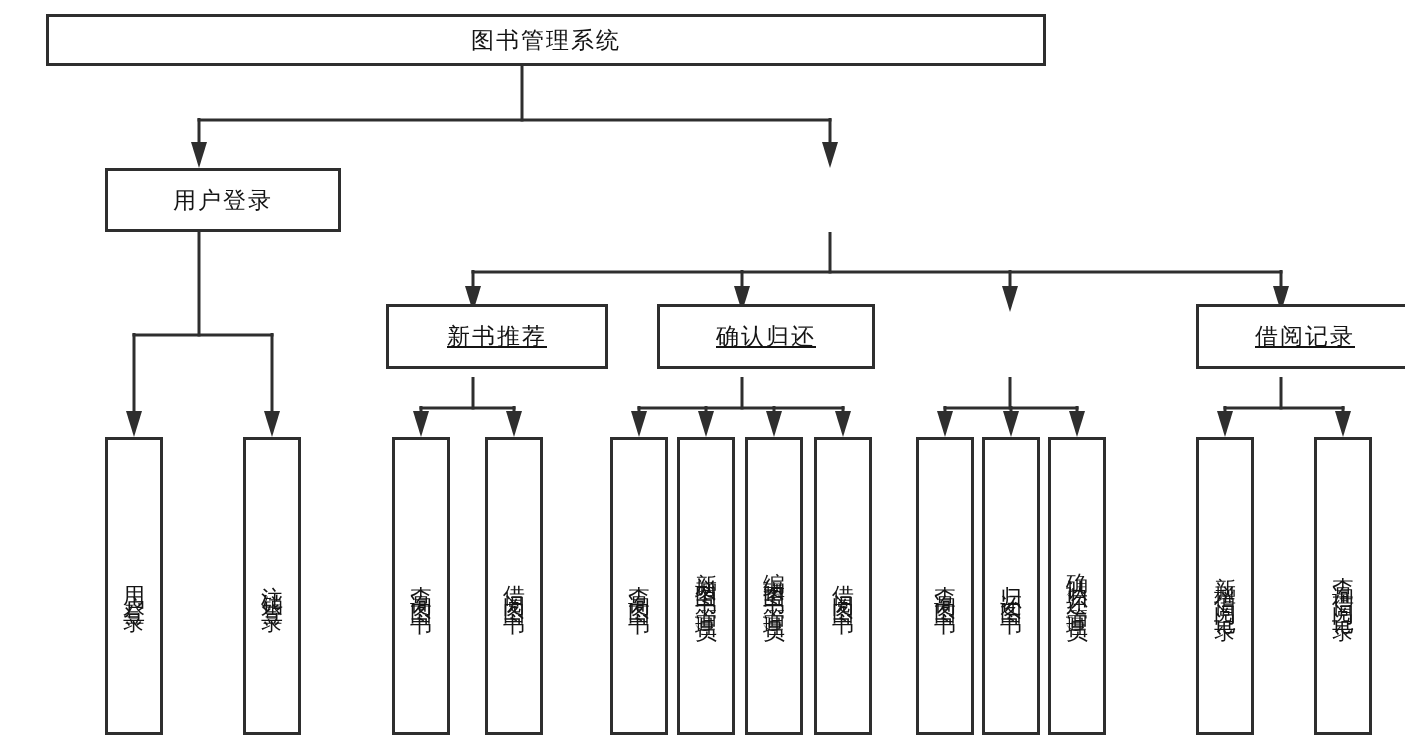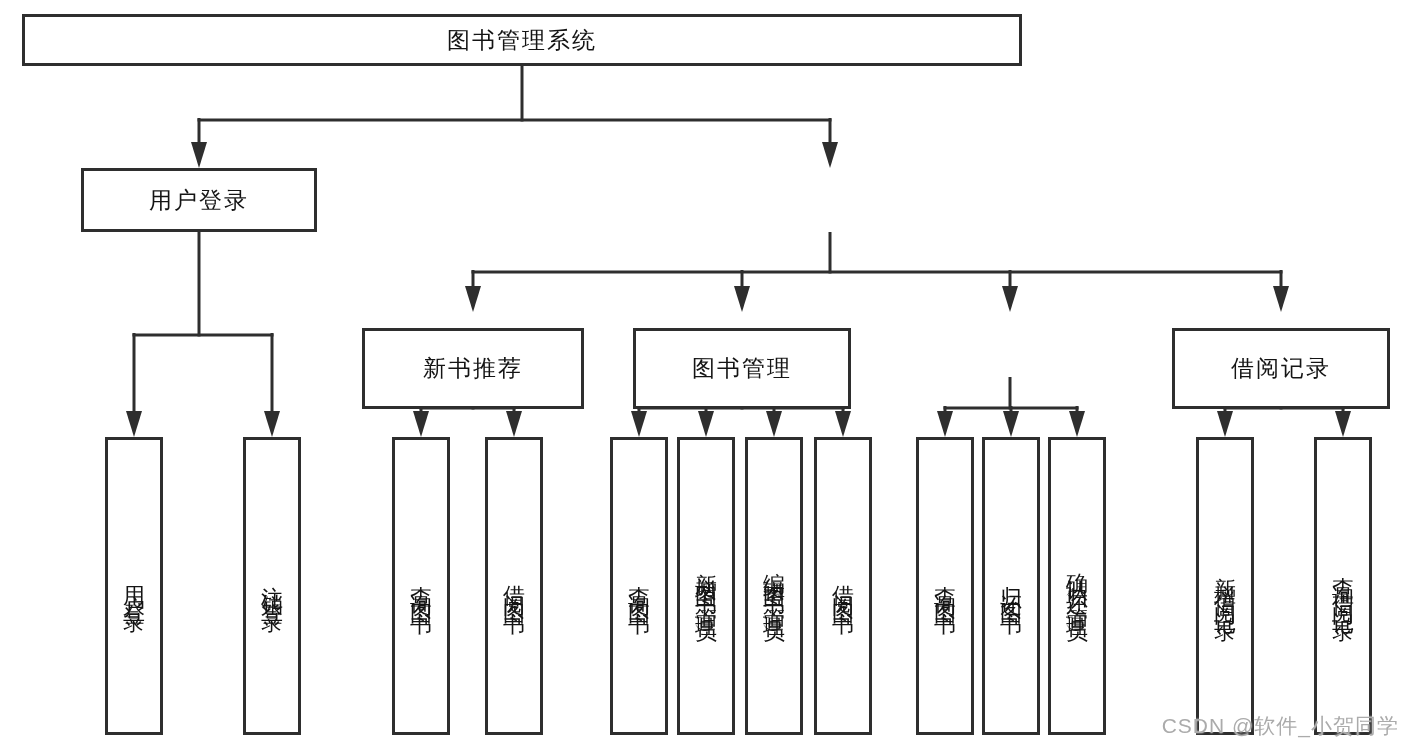--- a/index.html
+++ b/index.html
@@ -13,25 +13,25 @@
   #connectors{position:absolute;left:0;top:0;z-index:1;}
   .node{
     position:absolute;
     box-sizing:border-box;
     background:#ffffff;
     border:3px solid #2e2e2e;
     display:flex;align-items:center;justify-content:center;
     color:#141414;
     z-index:2;
   }
-  .hbox{font-size:23px;letter-spacing:2px;font-weight:500;}
+  .hbox{font-size:23px;letter-spacing:2px;font-weight:500;margin-left:24px;}
   .root{left:22px;top:14px;width:1000px;height:52px;}
   .lvl2,.lvl3{height:64px;}
   .lvl2{top:168px;}
-  .lvl3{top:328px;height:81px;}
+  .lvl3{top:304px;height:65px;text-decoration:underline;}
   .leaf{top:437px;width:58px;height:298px;}
   .vtext{
     writing-mode:vertical-rl;
     text-orientation:mixed;
     font-size:22px;
     line-height:1.1;
     letter-spacing:9px;
     font-weight:500;
     white-space:nowrap;
   }
@@ -137,21 +137,21 @@
   </div>
 
   <div class="node hbox lvl2" style="left:81px;width:236px;">
     <span>用户登录</span>
   </div>
 
   <div class="node hbox lvl3" style="left:362px;width:222px;">
     <span>新书推荐</span>
   </div>
   <div class="node hbox lvl3" style="left:633px;width:218px;">
-    <span>图书管理</span>
+    <span>确认归还</span>
   </div>
   <div class="node hbox lvl3" style="left:1172px;width:218px;">
     <span>借阅记录</span>
   </div>
 
   <div class="node leaf" style="left:105px;">
     <span class="vtext">用户登录</span>
   </div>
   <div class="node leaf" style="left:243px;">
     <span class="vtext">注销登录</span>
@@ -187,14 +187,13 @@
     <span class="vtext long">确认归还（管理员）</span>
   </div>
 
   <div class="node leaf" style="left:1196px;">
     <span class="vtext">新增借阅记录</span>
   </div>
   <div class="node leaf" style="left:1314px;">
     <span class="vtext">查询借阅记录</span>
   </div>
 
-  <div id="watermark">CSDN @软件_小贺同学</div>
 </div>
 
 </body></html>

